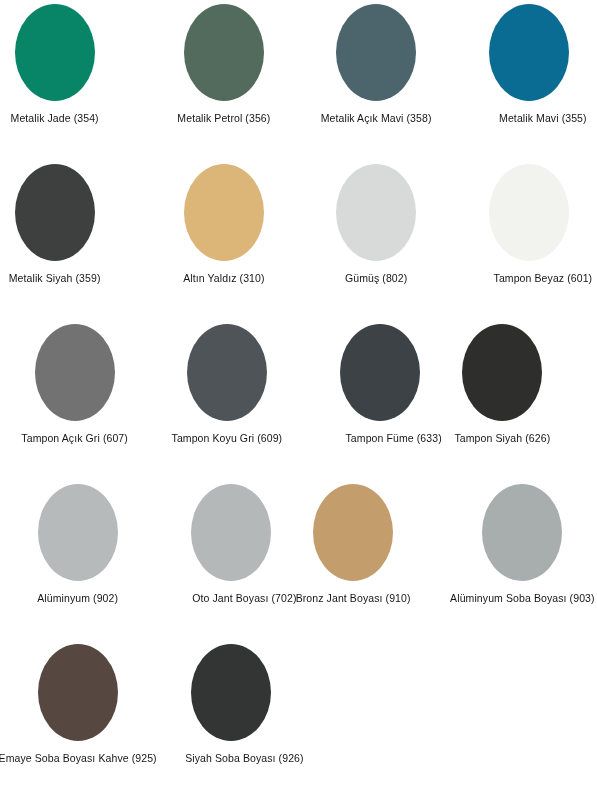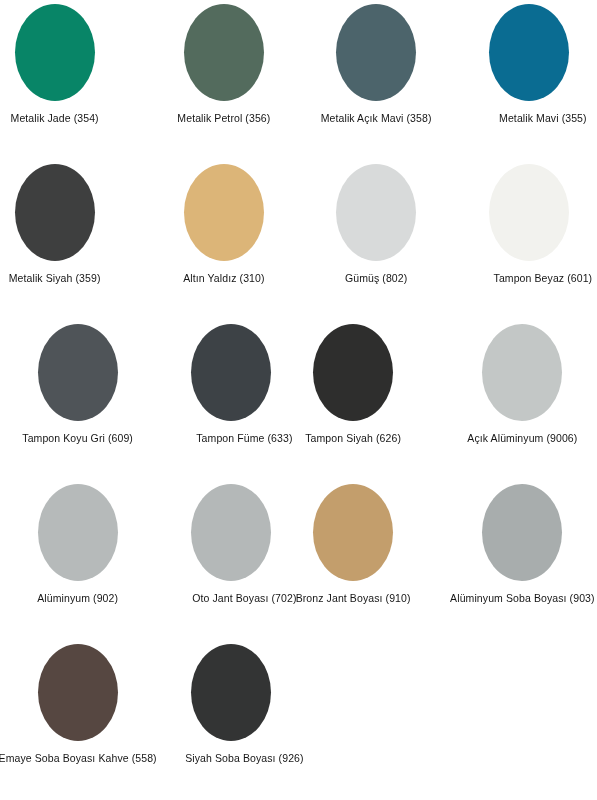--- a/index.html
+++ b/index.html
@@ -84,53 +84,53 @@
       <div class="swatch-label" style="color: rgb(21, 21, 21);">Altın Yaldız (310)</div>
     </div>
     <div class="swatch-cell col-2">
       <div class="swatch-ellipse" style="background: rgb(216, 218, 218);"></div>
       <div class="swatch-label" style="color: rgb(21, 21, 21);">Gümüş (802)</div>
     </div>
     <div class="swatch-cell col-3">
       <div class="swatch-ellipse" style="background: rgb(242, 242, 238);"></div>
       <div class="swatch-label" style="color: rgb(21, 21, 21);">Tampon Beyaz (601)</div>
     </div>
+    <div class="swatch-cell col-1">
+      <div class="swatch-ellipse" style="background: rgb(114, 114, 114);"></div>
+      <div class="swatch-label" style="color: rgb(21, 21, 21);">Tampon Açık Gri (607)</div>
+    </div>
     <div class="swatch-cell col-2">
       <div class="swatch-ellipse" style="background: rgb(79, 84, 88);"></div>
       <div class="swatch-label" style="color: rgb(21, 21, 21);">Tampon Koyu Gri (609)</div>
     </div>
     <div class="swatch-cell col-3">
       <div class="swatch-ellipse" style="background: rgb(61, 66, 70);"></div>
       <div class="swatch-label" style="color: rgb(21, 21, 21);">Tampon Füme (633)</div>
     </div>
     <div class="swatch-cell col-0">
       <div class="swatch-ellipse" style="background: rgb(46, 46, 45);"></div>
       <div class="swatch-label" style="color: rgb(21, 21, 21);">Tampon Siyah (626)</div>
-    </div>
-    <div class="swatch-cell col-1">
-      <div class="swatch-ellipse" style="background: rgb(195, 199, 198);"></div>
-      <div class="swatch-label" style="color: rgb(21, 21, 21);">Açık Alüminyum (9006)</div>
     </div>
     <div class="swatch-cell col-2">
       <div class="swatch-ellipse" style="background: rgb(182, 186, 186);"></div>
       <div class="swatch-label" style="color: rgb(21, 21, 21);">Alüminyum (902)</div>
     </div>
     <div class="swatch-cell col-3">
       <div class="swatch-ellipse" style="background: rgb(180, 184, 184);"></div>
       <div class="swatch-label" style="color: rgb(21, 21, 21);">Oto Jant Boyası (702)</div>
     </div>
     <div class="swatch-cell col-0">
       <div class="swatch-ellipse" style="background: rgb(195, 158, 108);"></div>
       <div class="swatch-label" style="color: rgb(21, 21, 21);">Bronz Jant Boyası (910)</div>
     </div>
     <div class="swatch-cell col-1">
       <div class="swatch-ellipse" style="background: rgb(168, 173, 173);"></div>
       <div class="swatch-label" style="color: rgb(21, 21, 21);">Alüminyum Soba Boyası (903)</div>
     </div>
     <div class="swatch-cell col-2">
       <div class="swatch-ellipse" style="background: rgb(86, 71, 65);"></div>
-      <div class="swatch-label" style="color: rgb(21, 21, 21);">Emaye Soba Boyası Kahve (558)</div>
+      <div class="swatch-label" style="color: rgb(21, 21, 21);">Emaye Soba Boyası Kahve (925)</div>
     </div>
     <div class="swatch-cell col-3">
       <div class="swatch-ellipse" style="background: rgb(51, 52, 52);"></div>
       <div class="swatch-label" style="color: rgb(21, 21, 21);">Siyah Soba Boyası (926)</div>
     </div>
   </div>
 
 </body></html>

